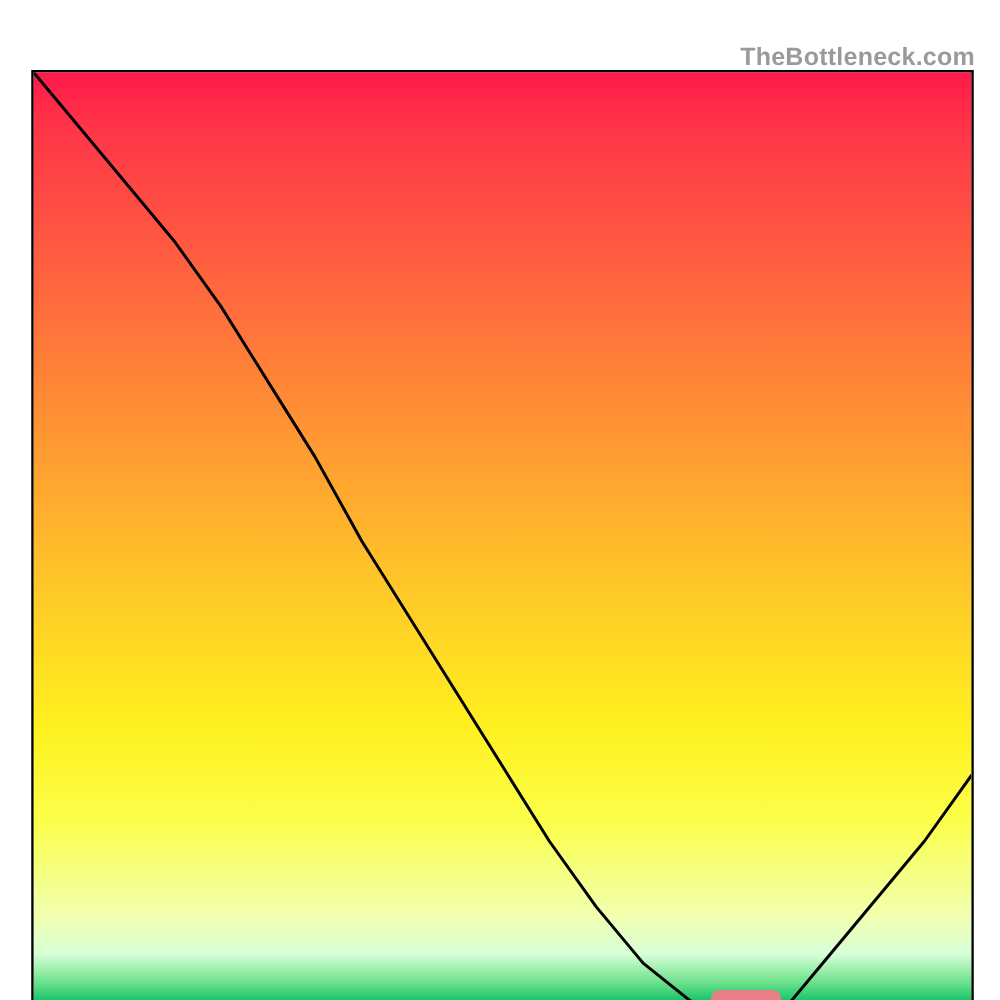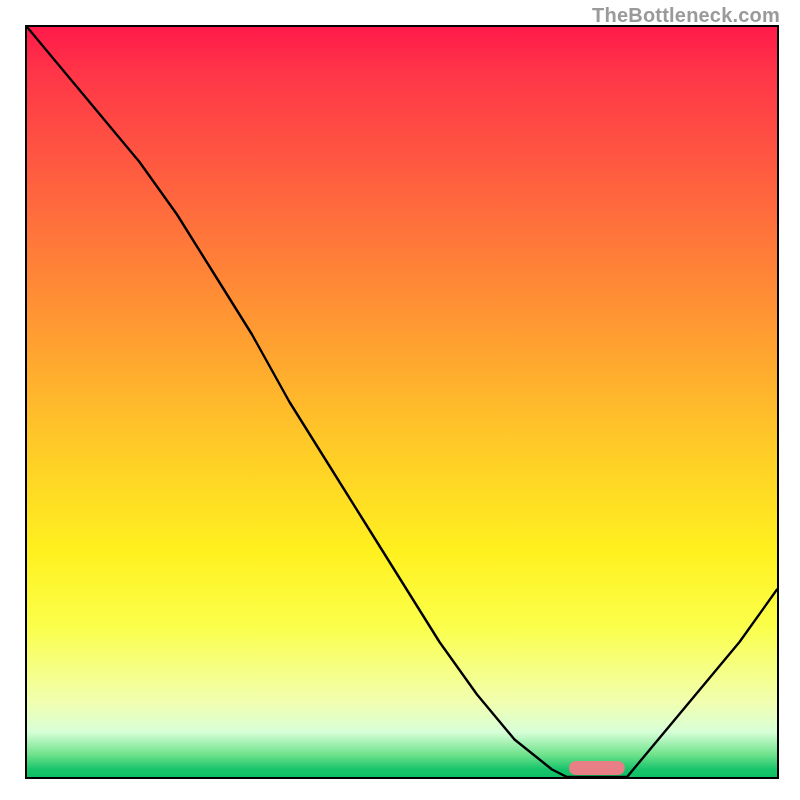--- a/index.html
+++ b/index.html
@@ -7,20 +7,21 @@
     padding: 0;
     width: 800px;
     height: 800px;
     background: #ffffff;
     font-family: Arial, Helvetica, sans-serif;
   }
   .frame {
     position: relative;
     width: 800px;
     height: 696px;
+    margin-top: 31px;
   }
   .watermark {
     position: absolute;
     top: 4px;
     right: 20px;
     font-size: 20px;
     font-weight: bold;
     color: #9a9a9a;
     letter-spacing: 0.2px;
   }

